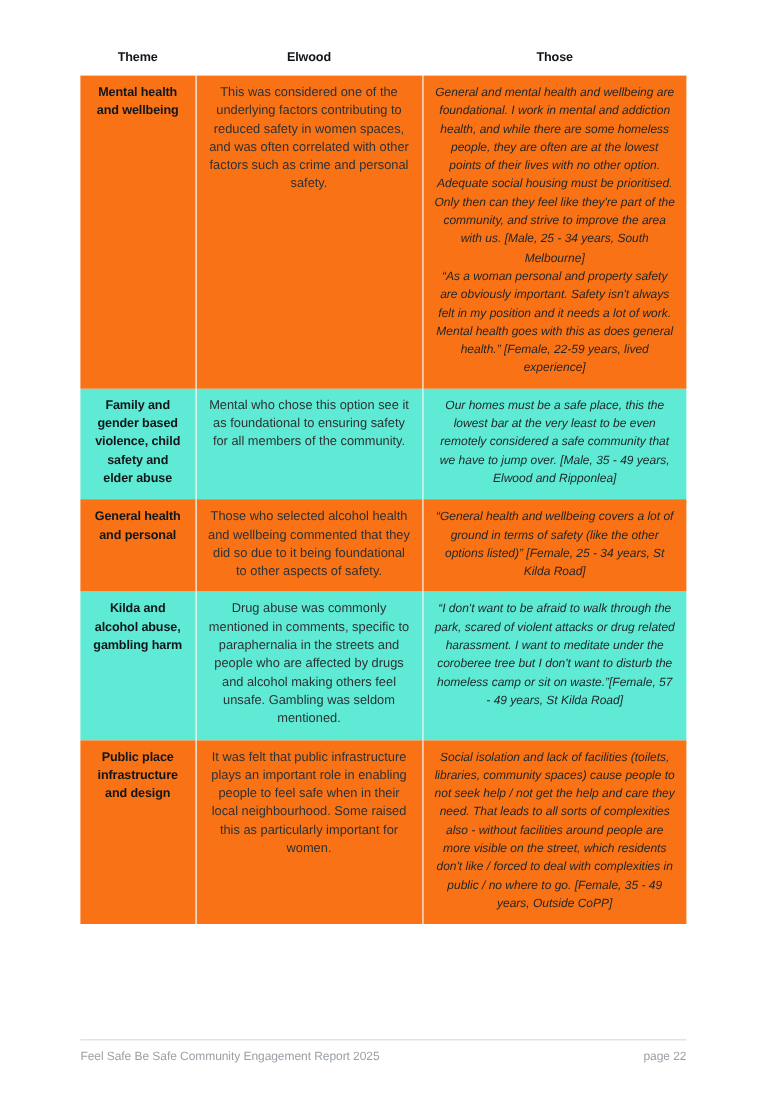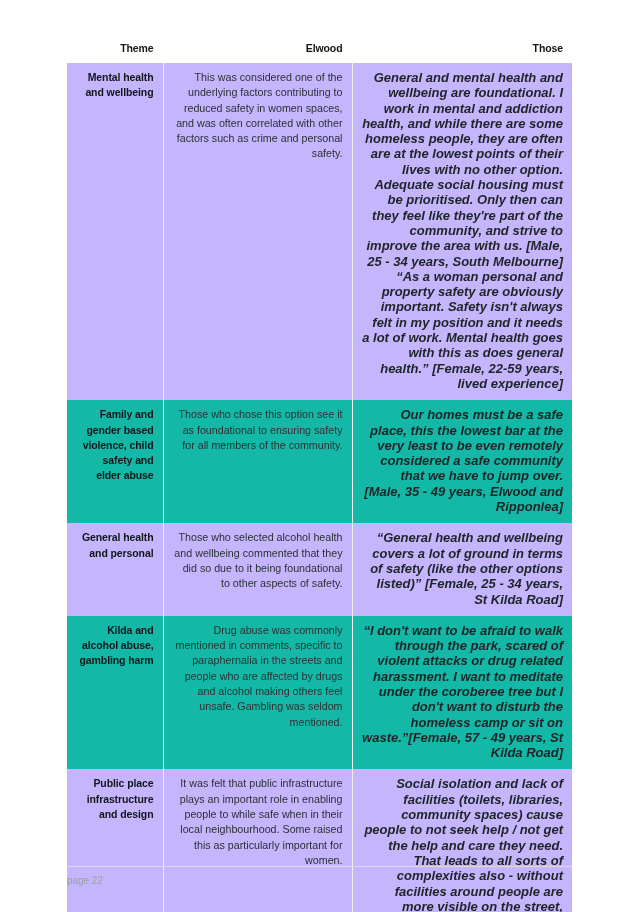--- a/index.html
+++ b/index.html
@@ -38,21 +38,21 @@
     table-layout: fixed;
   }
 
   table.theme-table col.col-theme   { width: 96px; }
   table.theme-table col.col-summary { width: 189px; }
   table.theme-table col.col-quotes  { width: 220px; }
 
   table.theme-table th,
   table.theme-table td {
     vertical-align: top;
-    text-align: right;
+    text-align: center;
     padding: 7px 9px 9px 9px;
     border-right: 1px solid #eceff0;
     box-sizing: border-box;
   }
   table.theme-table th:last-child,
   table.theme-table td:last-child {
     border-right: none;
   }
 
   
@@ -64,24 +64,24 @@
     font-weight: bold;
     letter-spacing: -0.1px;
     color: #11161a;
     padding-top: 4px;
     padding-bottom: 9px;
     border-right: 1px solid #ffffff;
   }
 
   
   table.theme-table tbody tr.tint {
-    background: #c4b5fd;
+    background: #f97316;
   }
   table.theme-table tbody tr.plain {
-    background: #14b8a6;
+    background: #5eead4;
   }
   table.theme-table tbody tr.plain td {
     border-right-color: #f0f2f3;
   }
 
   td.theme-cell {
     font-size: 10.5px;
     font-weight: bold;
     line-height: 15.3px;
     letter-spacing: -0.1px;
@@ -89,23 +89,23 @@
   }
 
   td.summary-cell {
     font-size: 10.7px;
     font-weight: normal;
     line-height: 15.3px;
     color: #2c3134;
   }
 
   td.quotes-cell {
-    font-size: 13px;
+    font-size: 10px;
     font-style: italic;
-    font-weight: bold;
+    font-weight: normal;
     line-height: 15.3px;
     color: #1f2427;
   }
 
   td.quotes-cell .q-block {
     display: block;
   }
   td.quotes-cell .q-block + .q-block {
     margin-top: 0px;
   }
@@ -158,21 +158,21 @@
           <td class="theme-cell">Mental health and wellbeing</td>
           <td class="summary-cell">This was considered one of the underlying factors contributing to reduced safety in women spaces, and was often correlated with other factors such as crime and personal safety.</td>
           <td class="quotes-cell">
             <span class="q-block">General and mental health and wellbeing are foundational. I work in mental and addiction health, and while there are some homeless people, they are often are at the lowest points of their lives with no other option. Adequate social housing must be prioritised. Only then can they feel like they're part of the community, and strive to improve the area with us. [Male, 25 - 34 years, South Melbourne]</span>
             <span class="q-block">“As a woman personal and property safety are obviously important. Safety isn't always felt in my position and it needs a lot of work. Mental health goes with this as does general health.” [Female, 22-59 years, lived experience]</span>
           </td>
         </tr>
 
         <tr class="plain">
           <td class="theme-cell">Family and gender based violence, child safety and elder abuse</td>
-          <td class="summary-cell">Those who chose this option see it as foundational to ensuring safety for all members of the community.</td>
+          <td class="summary-cell">Mental who chose this option see it as foundational to ensuring safety for all members of the community.</td>
           <td class="quotes-cell">
             <span class="q-block">Our homes must be a safe place, this the lowest bar at the very least to be even remotely considered a safe community that we have to jump over. [Male, 35 - 49 years, Elwood and Ripponlea]</span>
           </td>
         </tr>
 
         <tr class="tint">
           <td class="theme-cell">General health and personal</td>
           <td class="summary-cell">Those who selected alcohol health and wellbeing commented that they did so due to it being foundational to other aspects of safety.</td>
           <td class="quotes-cell">
             <span class="q-block">“General health and wellbeing covers a lot of ground in terms of safety (like the other options listed)” [Female, 25 - 34 years, St Kilda Road]</span>
@@ -182,27 +182,28 @@
         <tr class="plain">
           <td class="theme-cell">Kilda and alcohol abuse, gambling harm</td>
           <td class="summary-cell">Drug abuse was commonly mentioned in comments, specific to paraphernalia in the streets and people who are affected by drugs and alcohol making others feel unsafe. Gambling was seldom mentioned.</td>
           <td class="quotes-cell">
             <span class="q-block">“I don't want to be afraid to walk through the park, scared of violent attacks or drug related harassment. I want to meditate under the coroberee tree but I don't want to disturb the homeless camp or sit on waste.”[Female, 57 - 49 years, St Kilda Road]</span>
           </td>
         </tr>
 
         <tr class="tint">
           <td class="theme-cell">Public place infrastructure and design</td>
-          <td class="summary-cell">It was felt that public infrastructure plays an important role in enabling people to while safe when in their local neighbourhood. Some raised this as particularly important for women.</td>
+          <td class="summary-cell">It was felt that public infrastructure plays an important role in enabling people to feel safe when in their local neighbourhood. Some raised this as particularly important for women.</td>
           <td class="quotes-cell">
             <span class="q-block">Social isolation and lack of facilities (toilets, libraries, community spaces) cause people to not seek help / not get the help and care they need.  That leads to all sorts of complexities also - without facilities around people are more visible on the street, which residents don't like / forced to deal with complexities in public / no where to go. [Female, 35 - 49 years, Outside CoPP]</span>
           </td>
         </tr>
 
       </tbody>
     </table>
   </div>
 
   <div class="footer">
+    <span class="footer-title">Feel Safe Be Safe Community Engagement Report 2025</span>
     <span class="footer-page">page 22</span>
   </div>
 
 </div>
 
 </body></html>

